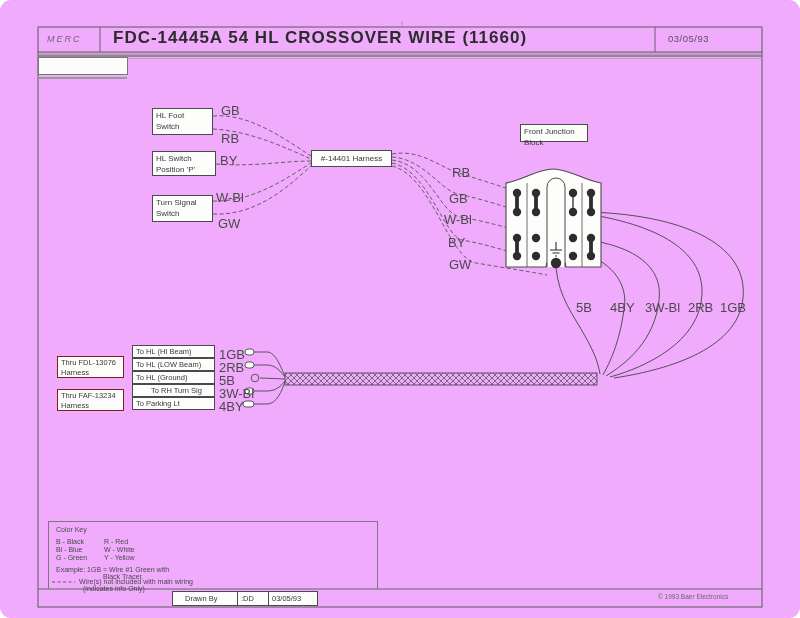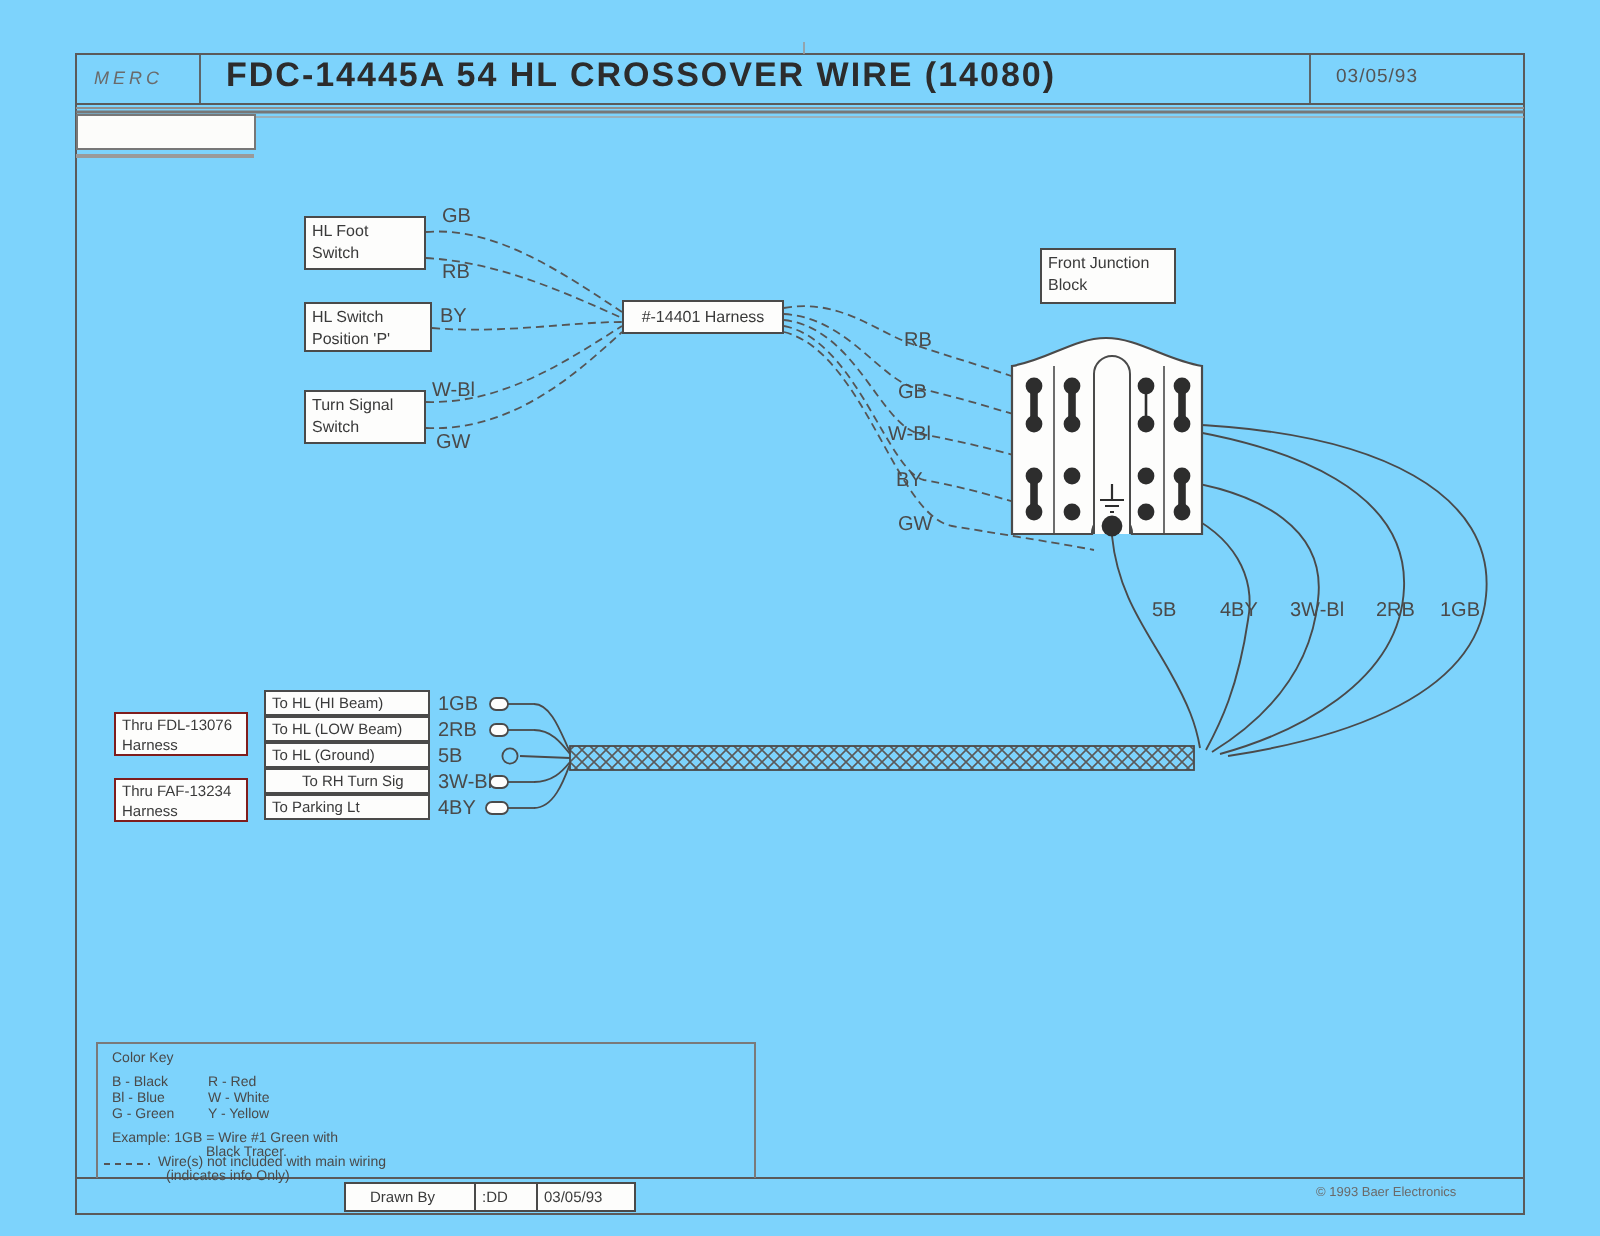--- a/index.html
+++ b/index.html
@@ -1,36 +1,37 @@
 <!DOCTYPE html>
 <html><head>
 <meta charset="utf-8">
 <style>
   html,body{margin:0;padding:0;background:#ffffff;}
   #page{
     position:relative;width:800px;height:618px;overflow:hidden;
-    background:#7dd3fc;
+    background:#f0abfc;
     font-family:"Liberation Sans", sans-serif;
     color:#3a3a3a;
+    border-radius:11px;
   }
   .abs{position:absolute;}
   svg{position:absolute;left:0;top:0;}
   .brand{font-size:9px;font-style:italic;letter-spacing:2px;color:#6a6a6a;}
   .title{font-size:17px;font-weight:700;letter-spacing:1px;color:#2c2c2c;white-space:nowrap;}
   .date{font-size:9.5px;color:#555;letter-spacing:0.5px;}
   .comp-box{
     border:1px solid #4a4a4a;background:#fdfdfc;
     font-size:8px;line-height:1.35;padding:2px 3px;
     white-space:pre-line;color:#3a3a3a;box-sizing:border-box;
   }
   .harness-box{
     border:1px solid #4a4a4a;background:#fdfdfc;font-size:8px;
     text-align:center;line-height:15px;white-space:nowrap;box-sizing:border-box;
   }
-  .wire-label{font-size:10px;color:#4a4a4a;white-space:nowrap;}
+  .wire-label{font-size:13px;color:#4a4a4a;white-space:nowrap;}
   .row-box{
     border:1px solid #4a4a4a;background:#fdfdfc;font-size:7.5px;
     padding:0 3px;line-height:12px;white-space:nowrap;box-sizing:border-box;height:13px;
   }
   .thru-box{
     border:1px solid #7f1d1d;background:#fdfdfc;font-size:7.5px;
     line-height:1.3;padding:1px 3px;white-space:pre-line;box-sizing:border-box;
   }
   .key-box{
     border:1px solid #7a7a7a;border-bottom:none;background:transparent;box-sizing:border-box;
@@ -155,39 +156,39 @@
         <path d="M254,391 L267,391" fill="none"></path>
       <rect x="243" y="401" width="11" height="6" rx="3"></rect>
         <path d="M254,404 L267,404" fill="none"></path>
     </g>
 
     <path d="M52,582 L75,582" stroke="#555" stroke-width="0.9" stroke-dasharray="3 2.5" fill="none"></path>
   </svg>
 
   <div class="abs topleft-box" style="left:38px;top:57px;width:90px;height:18px;"></div>
   <div class="abs brand" style="left:47px;top:34px;">MERC</div>
-  <div class="abs title" style="left:113px;top:28px;">FDC-14445A  54 HL CROSSOVER WIRE  (14080)</div>
+  <div class="abs title" style="left:113px;top:28px;">FDC-14445A  54 HL CROSSOVER WIRE  (11660)</div>
   <div class="abs date" style="left:668px;top:33px;">03/05/93</div>
 
   <div class="abs comp-box" style="left:152px;top:108px;width:61px;height:27px;">HL Foot
 Switch</div>
   <div class="abs comp-box" style="left:152px;top:151px;width:64px;height:25px;">HL Switch
 Position 'P'</div>
   <div class="abs comp-box" style="left:152px;top:195px;width:61px;height:27px;">Turn Signal
 Switch</div>
 
   <div class="abs wire-label" style="left:221px;top:103px;">GB</div>
   <div class="abs wire-label" style="left:221px;top:131px;">RB</div>
   <div class="abs wire-label" style="left:220px;top:153px;">BY</div>
   <div class="abs wire-label" style="left:216px;top:190px;">W-Bl</div>
   <div class="abs wire-label" style="left:218px;top:216px;">GW</div>
 
   <div class="abs harness-box" style="left:311px;top:150px;width:81px;height:17px;">#-14401 Harness</div>
 
-  <div class="abs comp-box" style="left:520px;top:124px;width:68px;height:28px;">Front Junction
+  <div class="abs comp-box" style="left:520px;top:124px;width:68px;height:18px;">Front Junction
 Block</div>
 
   <div class="abs wire-label" style="left:452px;top:165px;">RB</div>
   <div class="abs wire-label" style="left:449px;top:191px;">GB</div>
   <div class="abs wire-label" style="left:444px;top:212px;">W-Bl</div>
   <div class="abs wire-label" style="left:448px;top:235px;">BY</div>
   <div class="abs wire-label" style="left:449px;top:257px;">GW</div>
 
   <div class="abs wire-label" style="left:576px;top:300px;">5B</div>
   <div class="abs wire-label" style="left:610px;top:300px;">4BY</div>

